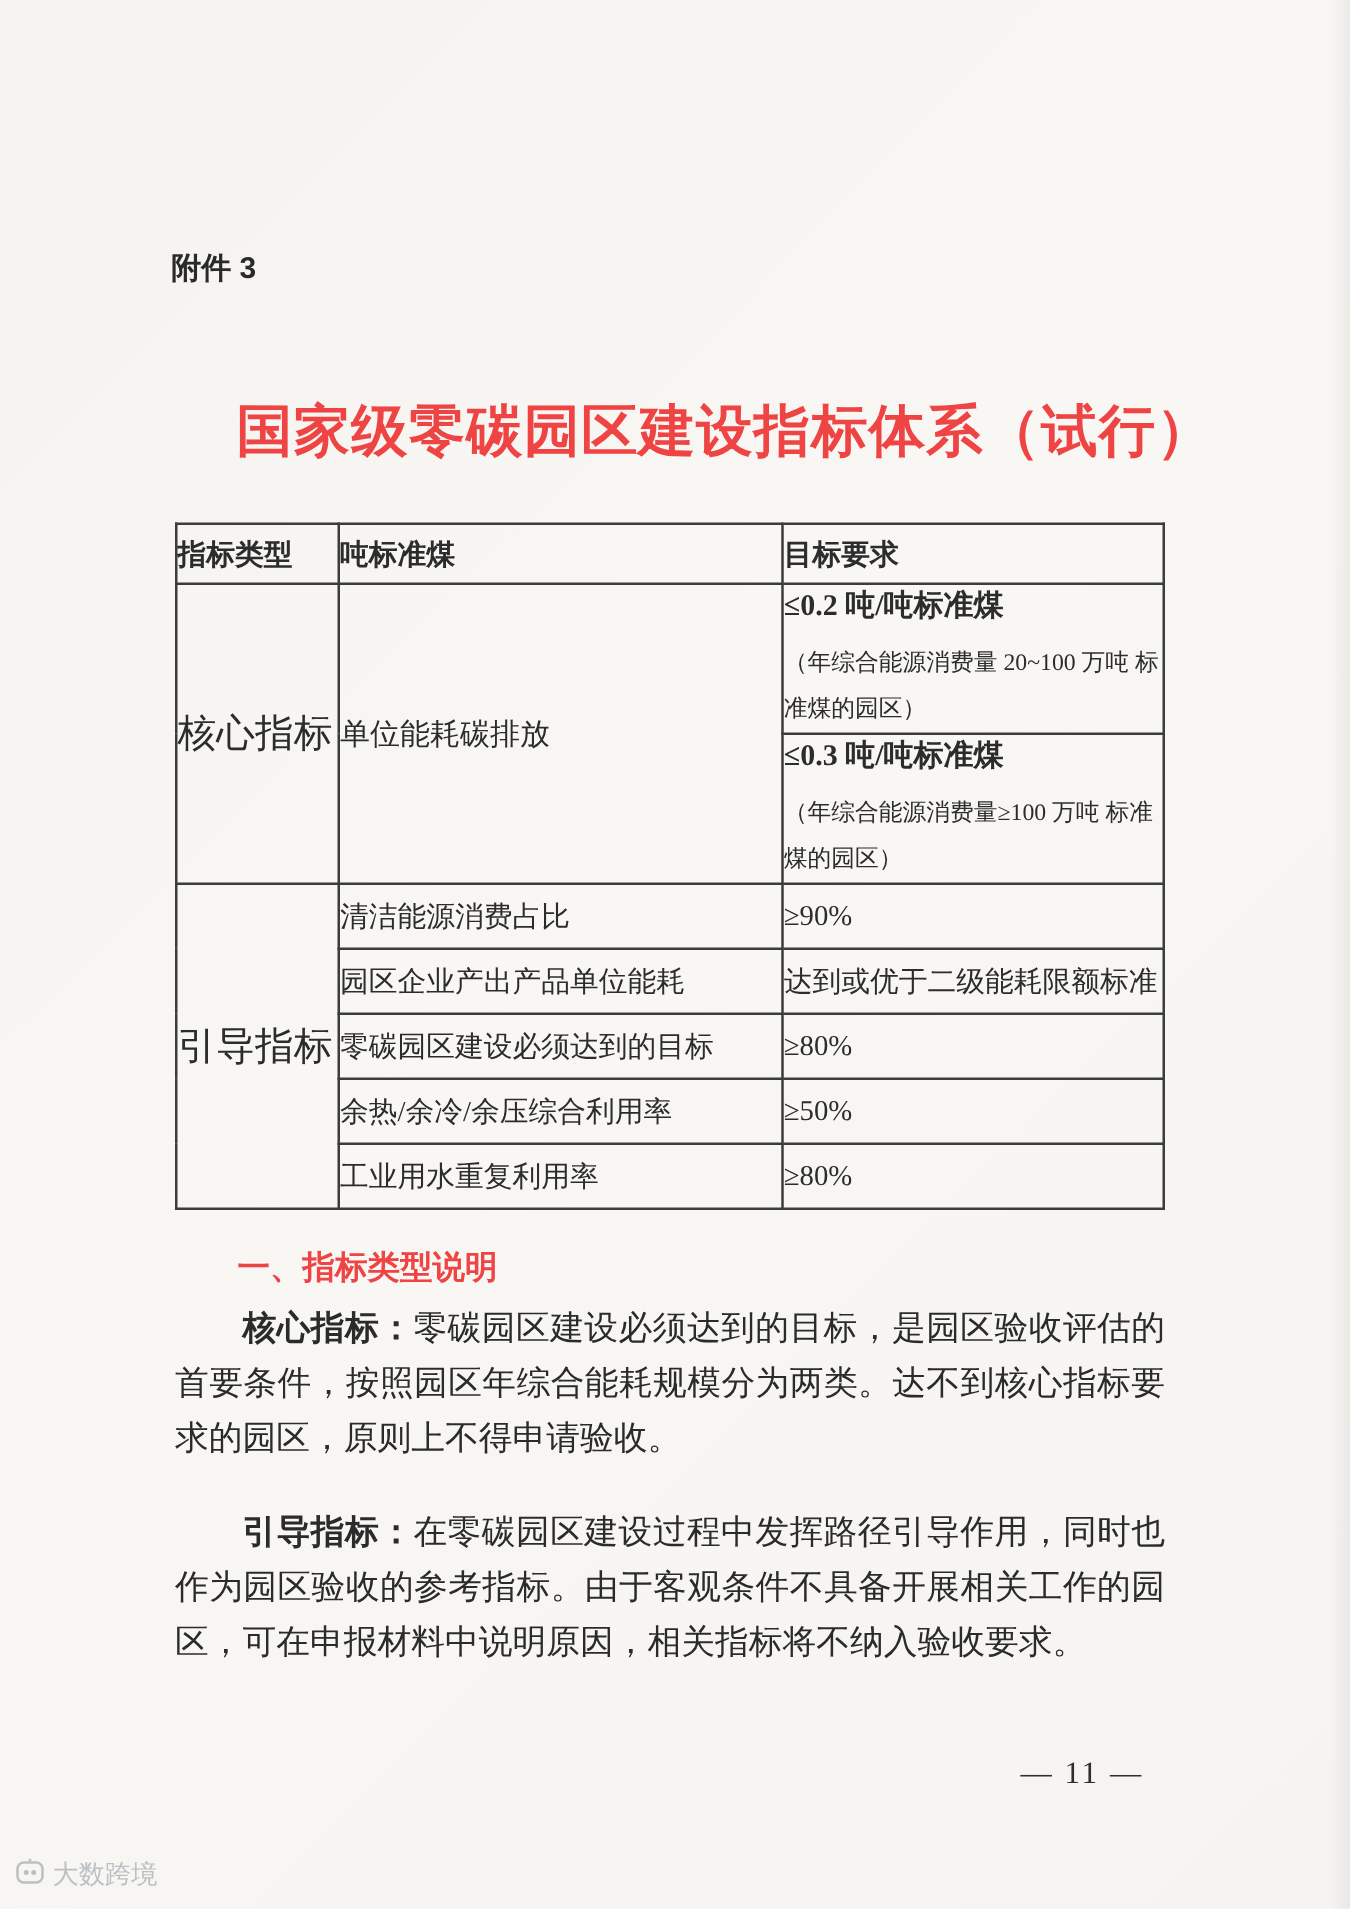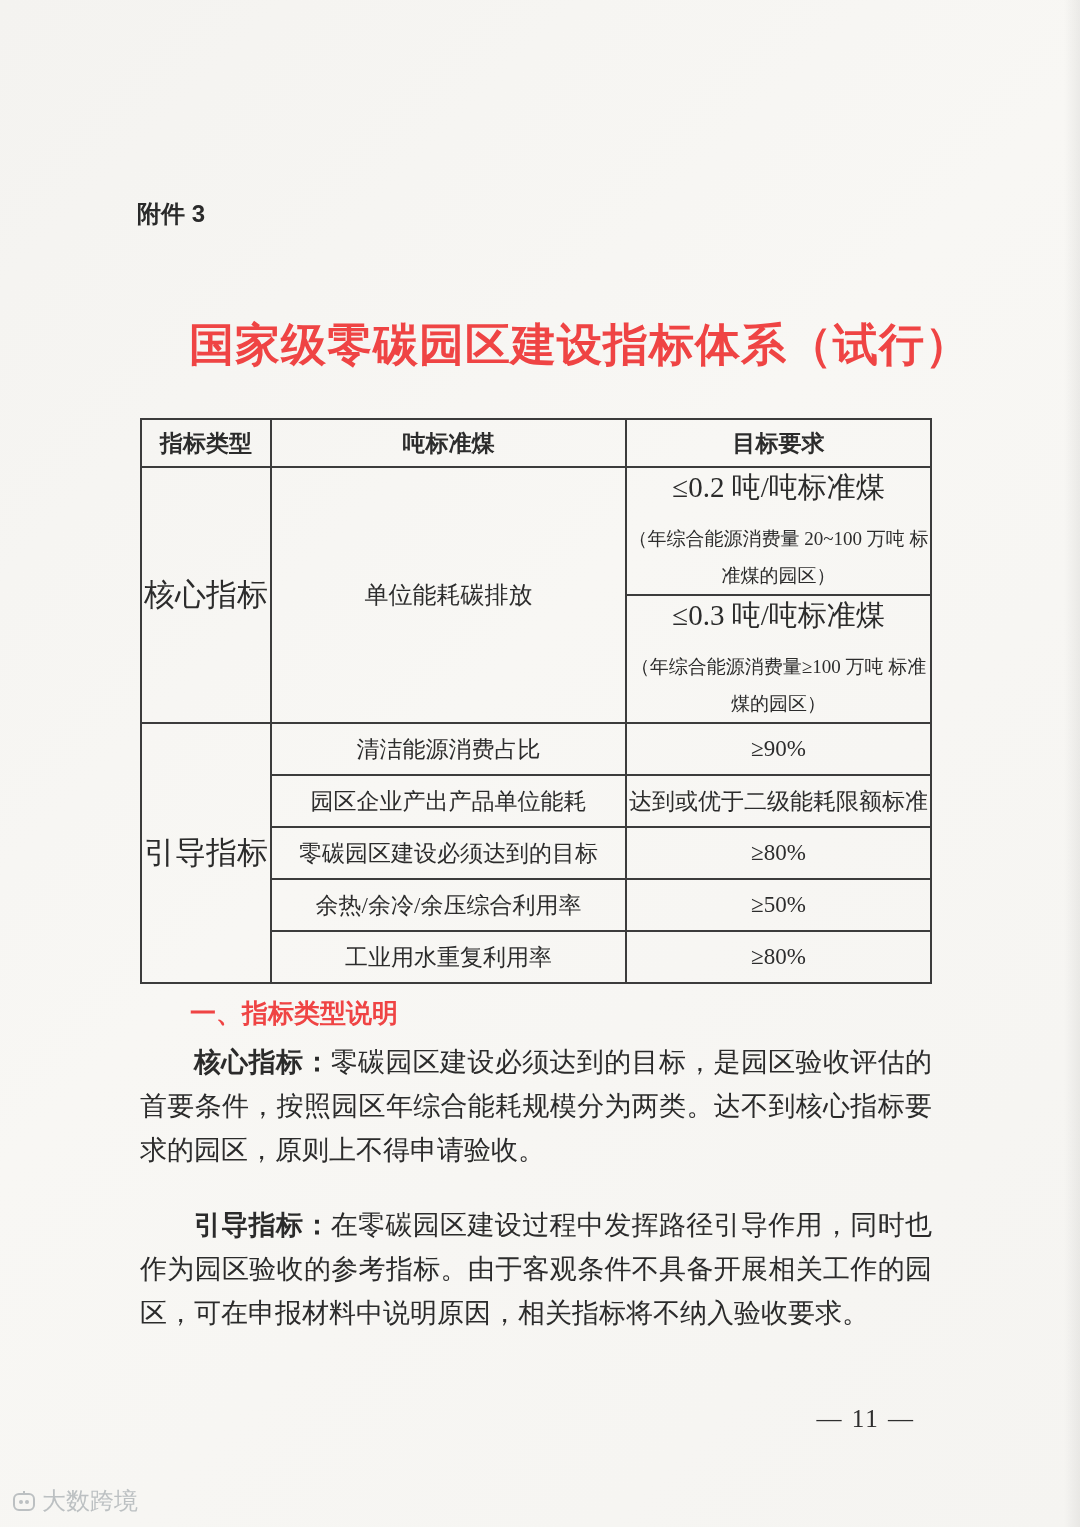--- a/index.html
+++ b/index.html
@@ -28,32 +28,32 @@
     letter-spacing:1px;
     padding-left:40px;
   }
   table.doc-table{
     position:absolute;left:140px;top:418px;
     width:790px;border-collapse:collapse;table-layout:fixed;
     background:transparent;
   }
   .doc-table th,.doc-table td{
     border:2px solid #3c3c3c;
-    text-align:center;vertical-align:middle;
+    text-align:left;vertical-align:middle;
     color:#2c2c2c;
     padding:0;
   }
   .doc-table th{
     font-family:"Liberation Sans", sans-serif;
     font-size:23px;font-weight:bold;height:46px;
   }
   .type-cell{font-size:31px;}
   .name-cell{font-size:24px;}
   .req-cell{padding:16px 14px;}
-  .req-main{font-size:29px;margin-bottom:12px;}
+  .req-main{font-size:24px;margin-bottom:12px;font-weight:bold;}
   .req-note{font-size:19px;line-height:37px;}
   .guide-name{font-size:23px;height:50px;}
   .guide-req{font-size:23px;}
   .section-heading{
     position:absolute;left:190px;top:996px;margin:0;
     font-family:"Liberation Sans", sans-serif;
     font-size:26px;font-weight:bold;color:#ef4444;
   }
   .para{
     position:absolute;left:140px;width:792px;margin:0;
@@ -65,24 +65,24 @@
     font-weight:bold;
   }
   .para1{top:1040px;}
   .para2{top:1203px;}
   .page-number{
     position:absolute;top:1405px;right:165px;
     font-size:25px;color:#2e2e2e;letter-spacing:2px;
   }
   .watermark{
     position:absolute;left:12px;top:1485px;
-    display:flex;align-items:center;gap:6px;
+    display:flex;gap:6px;
     color:#bcc0c2;
     font-family:"Liberation Sans", sans-serif;
-    font-size:24px;
+    font-size:21px;
   }
   .wm-icon{display:inline-flex;width:24px;height:24px;}
 </style>
 </head>
 <body>
 
 <div class="edge-artifact"></div>
 
 <div class="attachment">附件 3</div>
 

